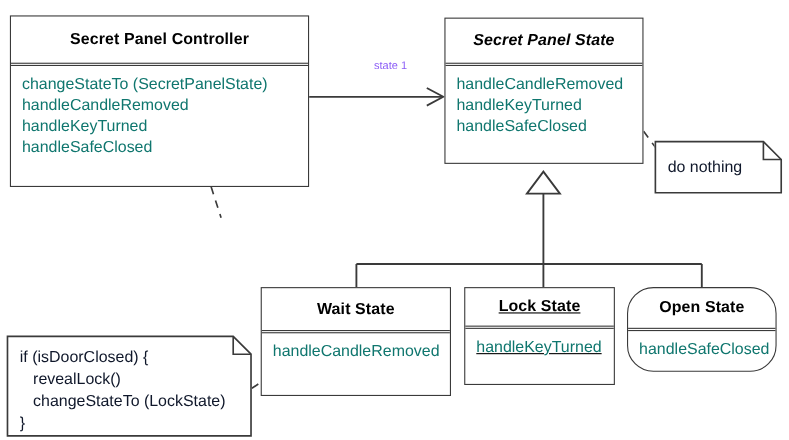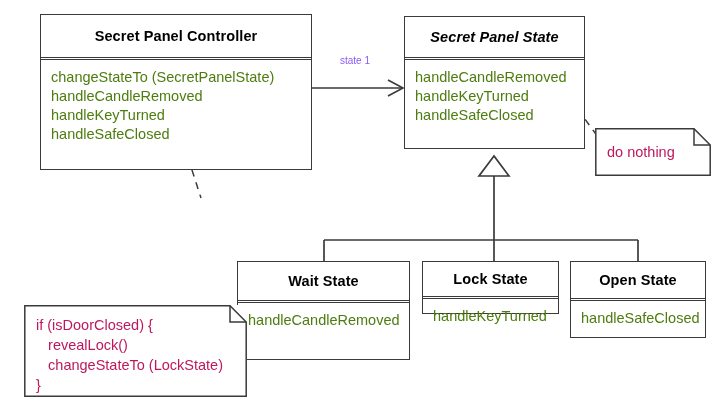--- a/index.html
+++ b/index.html
@@ -44,42 +44,42 @@
     border-top: 1.4px solid #3a3a3a;
     border-bottom: 1.4px solid #3a3a3a;
     box-sizing: border-box;
   }
   .uml-class .cls-members {
     box-sizing: border-box;
     padding: 8px 10px 6px 10px;
   }
   .uml-class .member {
     font-size: 14.5px;
-    color: #4d7c0f;
+    color: #0f766e;
     line-height: 19px;
     white-space: nowrap;
   }
 
   
   .uml-note {
     position: absolute;
     box-sizing: border-box;
     background: #ffffff;
   }
   .uml-note svg {
     position: absolute;
     left: 0;
     top: 0;
     overflow: visible;
   }
   .uml-note .note-text {
     position: absolute;
     box-sizing: border-box;
     font-size: 14.5px;
-    color: #be185d;
+    color: #0f172a;
     line-height: 20px;
     white-space: pre;
   }
 
   
   #wires {
     position: absolute;
     left: 0;
     top: 0;
     width: 717px;
@@ -117,21 +117,21 @@
 
     <line x1="172" y1="108" x2="201" y2="198" stroke="#3a3a3a" stroke-width="1.5" stroke-dasharray="7,6"></line>
 
     <line x1="562" y1="88" x2="601" y2="141" stroke="#3a3a3a" stroke-width="1.5" stroke-dasharray="7,6"></line>
 
     <line x1="229" y1="353" x2="265" y2="329" stroke="#3a3a3a" stroke-width="1.5" stroke-dasharray="7,6"></line>
   </svg>
 
   <div class="edge-label" style="left:340px; top:55px;">state 1</div>
 
-  <div class="uml-class" style="left:9px; top:14px; width:272px; height:156px;margin-left:31px;">
+  <div class="uml-class" style="left:9px; top:14px; width:272px; height:156px;">
     <div class="cls-title" style="height:42px;">Secret Panel Controller</div>
     <div class="cls-sep"></div>
     <div class="cls-members">
       <div class="member">changeStateTo (SecretPanelState)</div>
       <div class="member">handleCandleRemoved</div>
       <div class="member">handleKeyTurned</div>
       <div class="member">handleSafeClosed</div>
     </div>
   </div>
 
@@ -146,46 +146,46 @@
   </div>
 
   <div class="uml-class" style="left:237px; top:261px; width:173px; height:99px;">
     <div class="cls-title" style="height:38px;">Wait State</div>
     <div class="cls-sep"></div>
     <div class="cls-members">
       <div class="member">handleCandleRemoved</div>
     </div>
   </div>
 
-  <div class="uml-class" style="left:422px; top:261px; width:137px; height:53px;">
+  <div class="uml-class" style="left:422px; top:261px; width:137px; height:89px;text-decoration:underline;">
     <div class="cls-title" style="height:34px;">Lock State</div>
     <div class="cls-sep"></div>
     <div class="cls-members">
       <div class="member">handleKeyTurned</div>
     </div>
   </div>
 
-  <div class="uml-class" style="left:570px; top:261px; width:136px; height:77px;">
+  <div class="uml-class" style="left:570px; top:261px; width:136px; height:77px;border-radius:24px;">
     <div class="cls-title" style="height:36px;">Open State</div>
     <div class="cls-sep"></div>
     <div class="cls-members">
       <div class="member">handleSafeClosed</div>
     </div>
   </div>
 
 
   <div class="uml-note" style="left:595px; top:128px; width:116px; height:48px;">
     <svg width="116" height="48" viewBox="0 0 116 48">
       <path d="M0.8,0.8 L99,0.8 L115.2,17 L115.2,47.2 L0.8,47.2 Z" fill="#ffffff" stroke="#3a3a3a" stroke-width="1.5"></path>
       <path d="M99,0.8 L99,17 L115.2,17" fill="none" stroke="#3a3a3a" stroke-width="1.5"></path>
     </svg>
     <div class="note-text" style="left:12px; top:14px;">do nothing</div>
   </div>
 
-  <div class="uml-note" style="left:6px; top:305px; width:223px; height:92px;margin-left:18px;">
+  <div class="uml-note" style="left:6px; top:305px; width:223px; height:92px;">
     <svg width="223" height="92" viewBox="0 0 223 92">
       <path d="M0.8,0.8 L206,0.8 L222.2,17 L222.2,91.2 L0.8,91.2 Z" fill="#ffffff" stroke="#3a3a3a" stroke-width="1.5"></path>
       <path d="M206,0.8 L206,17 L222.2,17" fill="none" stroke="#3a3a3a" stroke-width="1.5"></path>
     </svg>
     <div class="note-text" style="left:12px; top:10px;">if (isDoorClosed) {
    revealLock()
    changeStateTo (LockState)
 }</div>
   </div>
 

